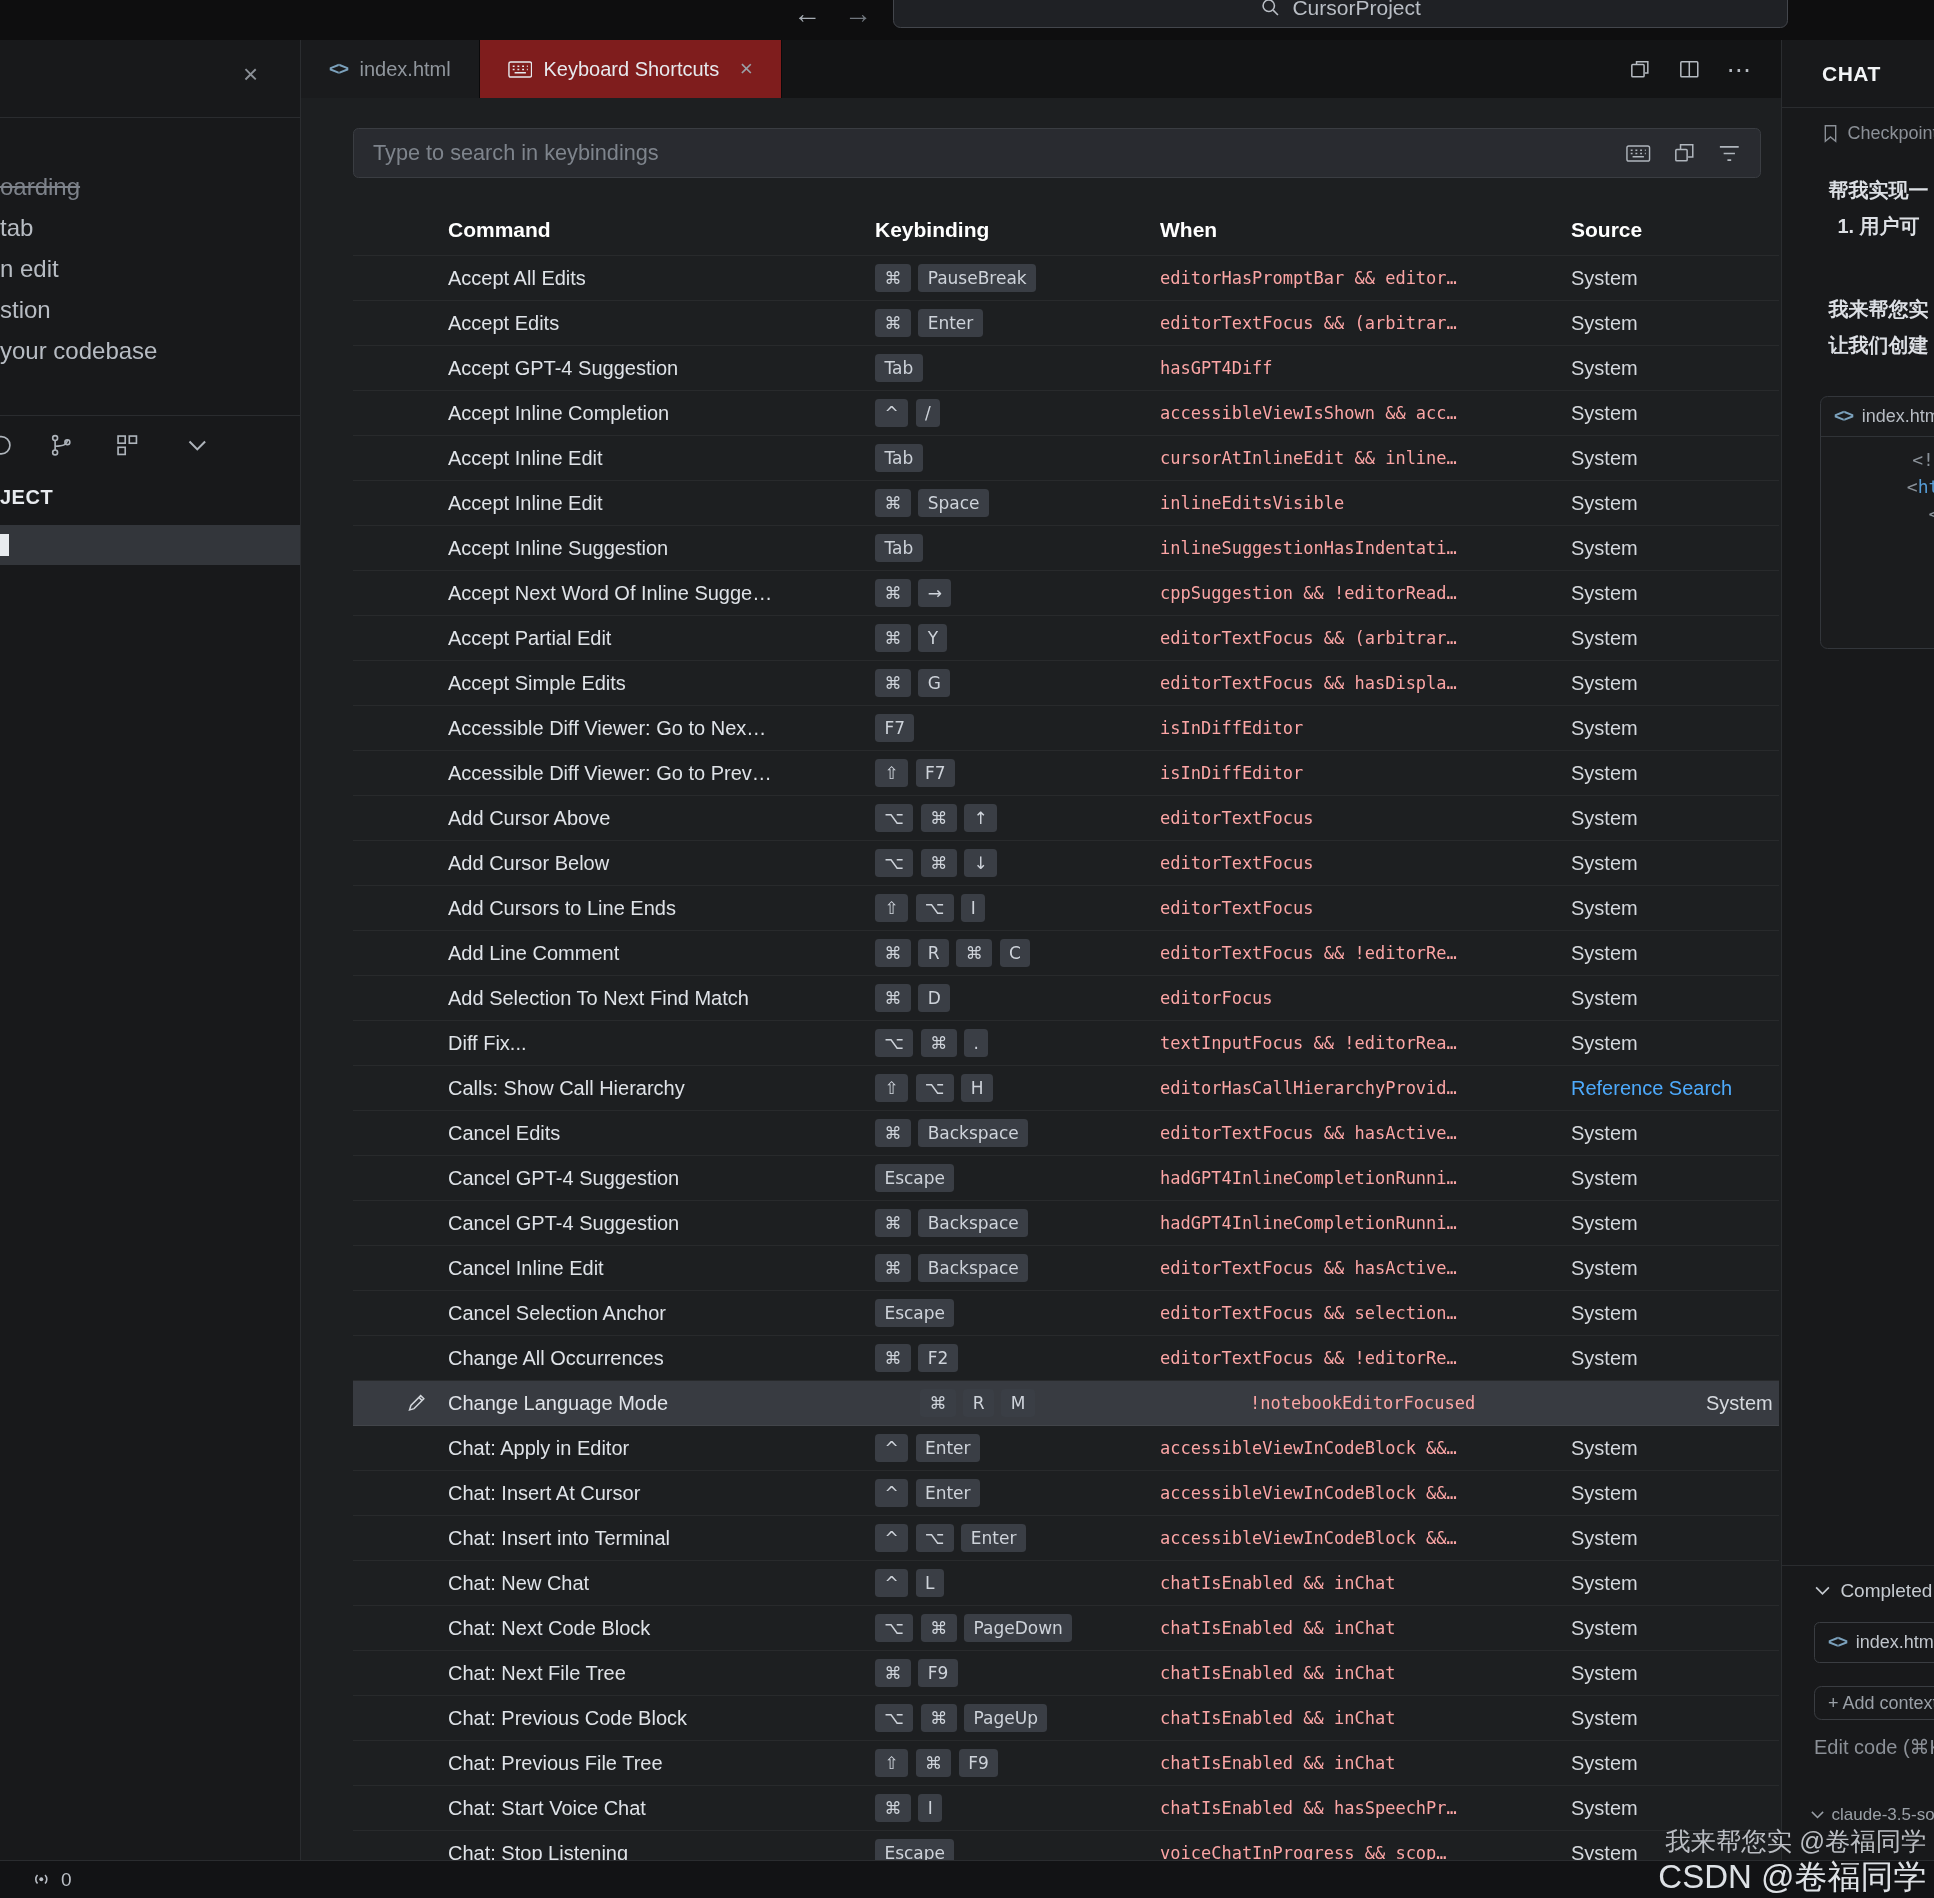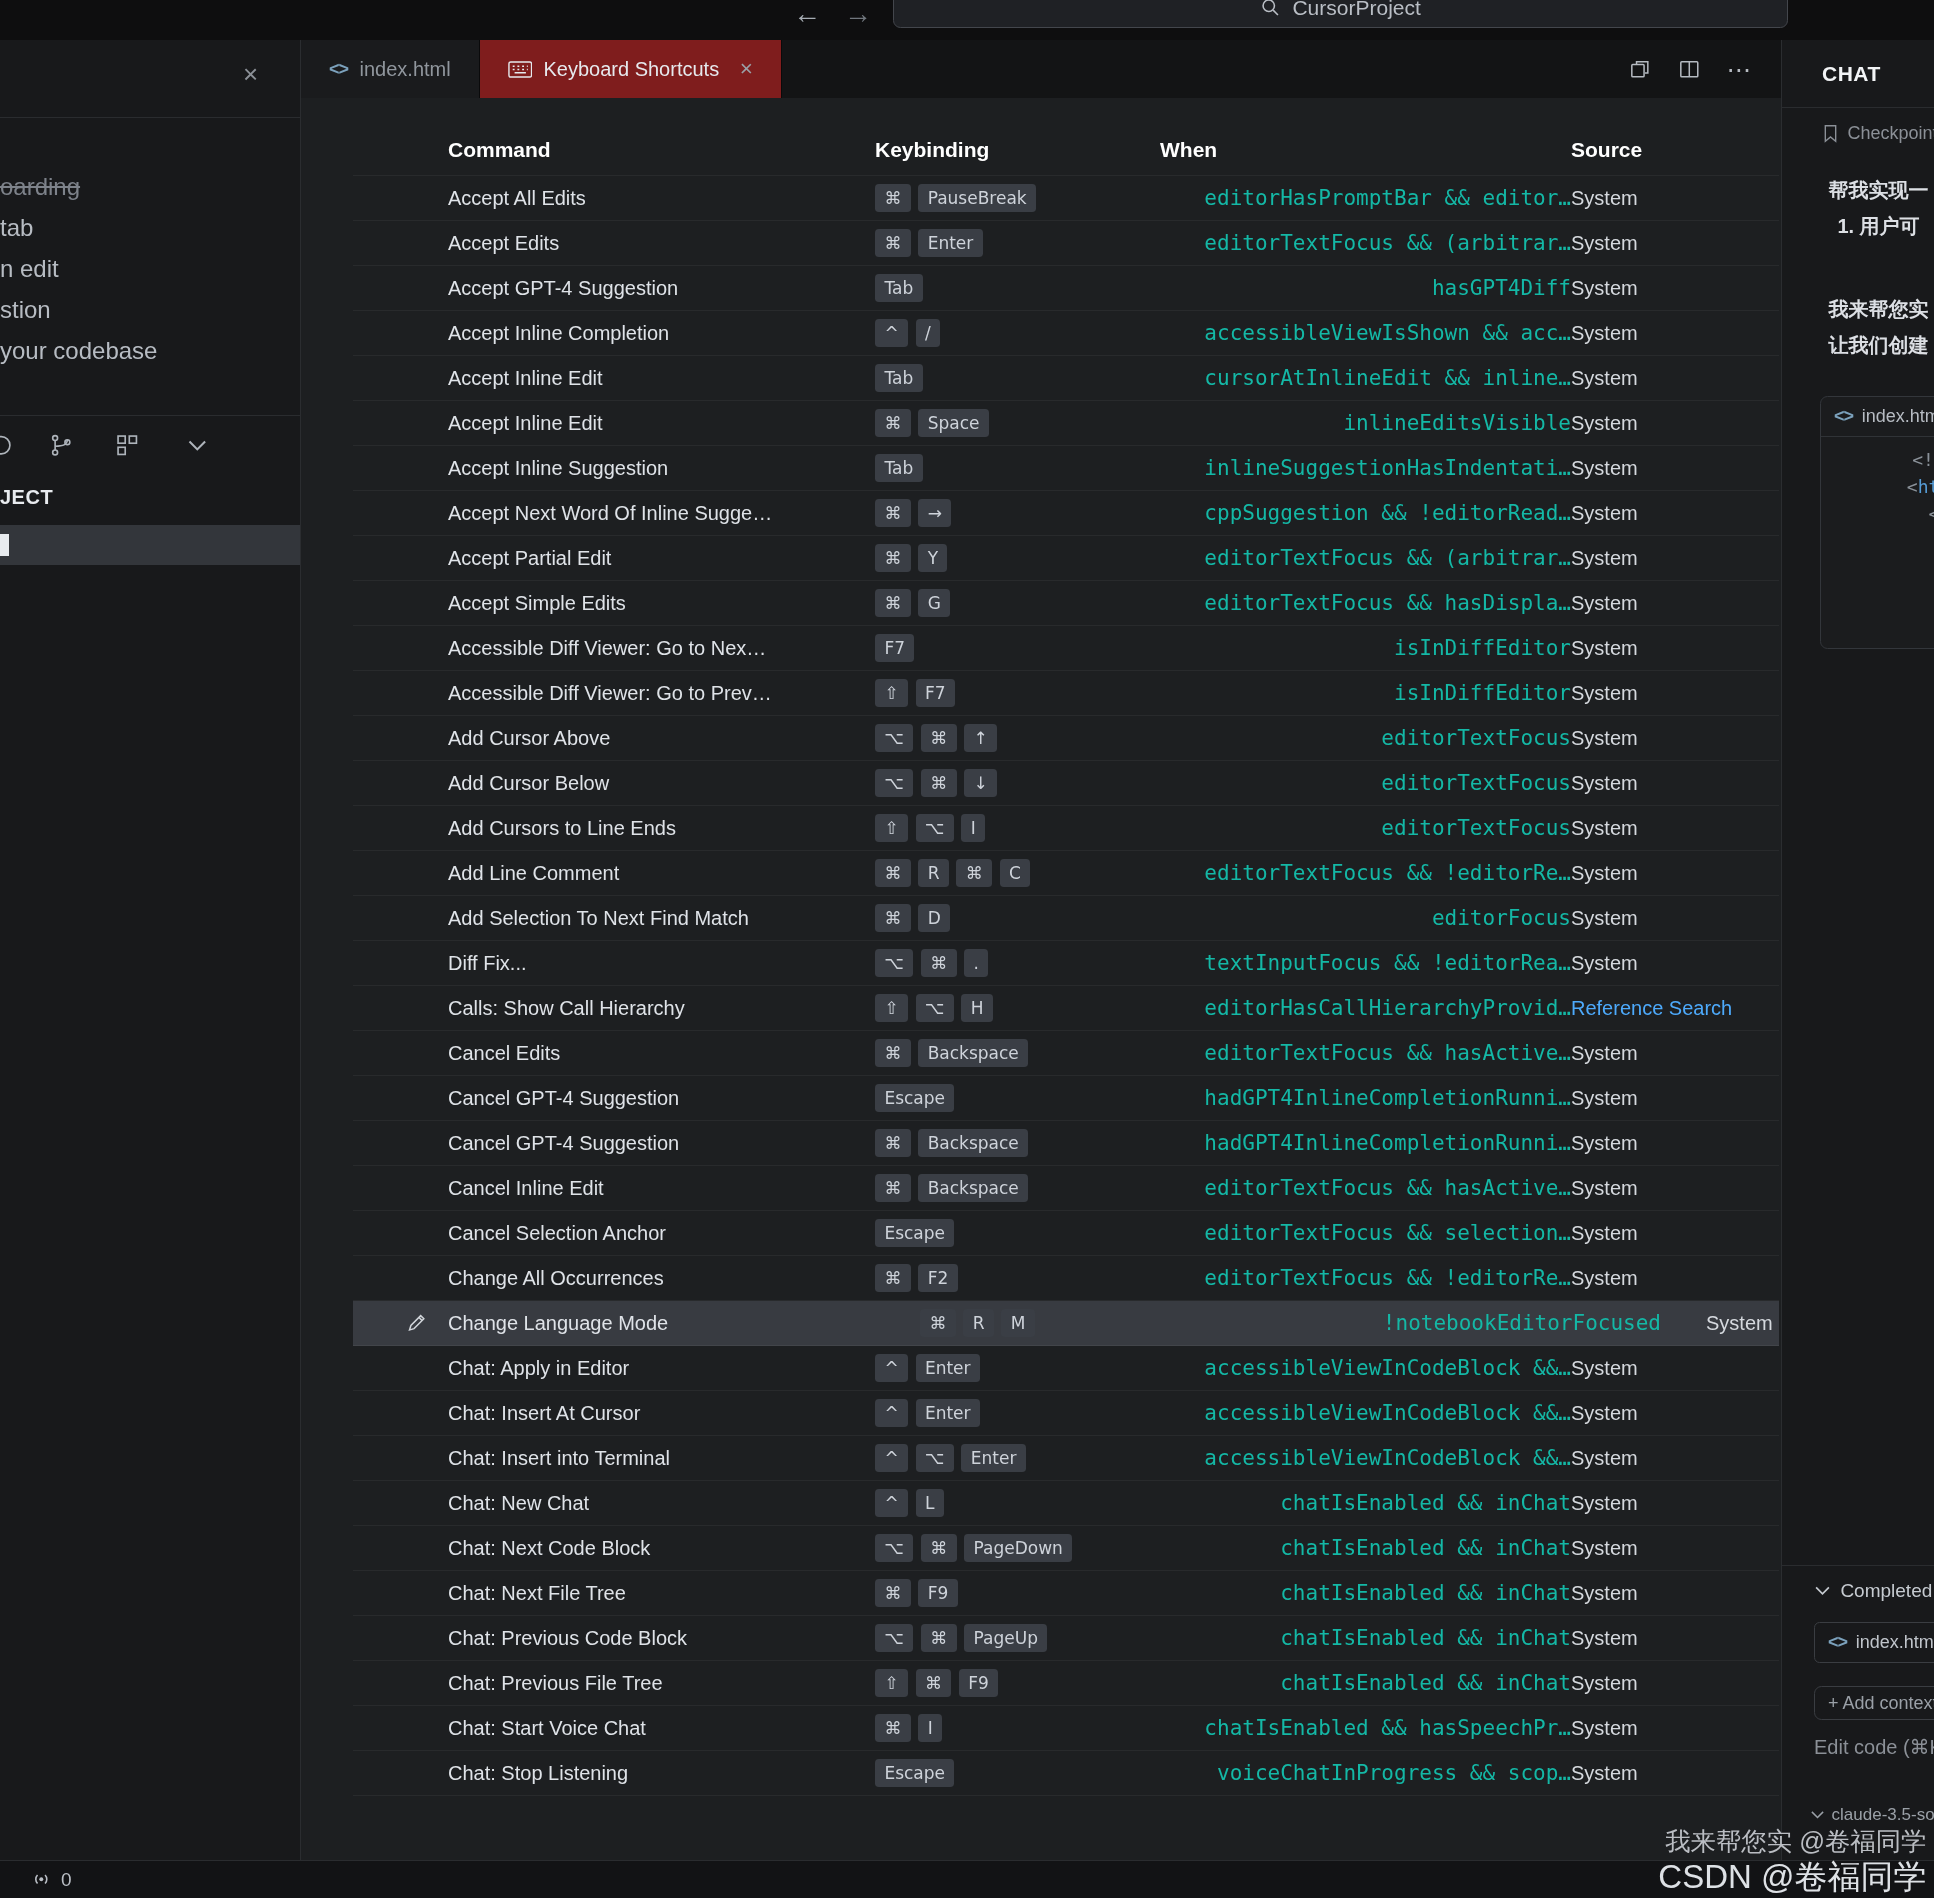--- a/index.html
+++ b/index.html
@@ -50,21 +50,21 @@
   .kb-search input::placeholder { color:#7e848c; }
   .kb-search .s-icon { color:#b0b6bd; flex:none; cursor:pointer; }
 
   .kb-table { margin:26px 1.9px 0 52px; position:relative; }
   .thead, .trow { display:grid; grid-template-columns:427px 285px 411px 1fr; padding-left:95px; align-items:center; border-bottom:0.9px solid rgba(255,255,255,0.05); }
   .thead { height:52px; font-size:21px; font-weight:bold; color:#ffffff; }
   .trow { height:45px; font-size:20px; position:relative; cursor:pointer; }
   .trow.selected { background:var(--row-highlight,#383b41);gap:45px; }
   .c-cmd { color:#dfe3e8; white-space:nowrap; overflow:hidden; }
   .c-keys { white-space:nowrap; overflow:hidden; }
-  .c-when { font-family:"DejaVu Sans Mono","Liberation Mono",monospace; font-size:21px; color:#14b8a6; white-space:nowrap; overflow:hidden;text-align:right; }
+  .c-when { font-family:"DejaVu Sans Mono","Liberation Mono",monospace; font-size:17px; color:#fca5a5; white-space:nowrap; overflow:hidden; }
   .c-src { color:#d5d9de; white-space:nowrap; overflow:hidden; }
   .c-src.link { color:var(--link-blue,#4daafc); }
   .kbd { display:inline-block; background:var(--key-bg,#3a3e45); color:#ced3da; border-radius:3.8px; padding:2.8px 9.4px; min-width:15px; text-align:center; font-size:17px; line-height:22.6px; margin-right:7.5px; font-family:"DejaVu Sans",sans-serif; }
   .pencil { position:absolute; left:53px; top:50%; transform:translateY(-50%); visibility:hidden; color:#d0d4d9; }
   .trow.selected .pencil { visibility:visible; }
 
   
   .chat-head { position:absolute; top:0; left:0; right:0; height:68px; border-bottom:0.9px solid #2a2c2f; display:flex; align-items:center; padding-left:40px; }
   .chat-tab { font-size:21px; font-weight:bold; color:#f2f4f6; letter-spacing:0.5px; cursor:pointer; }
   .chat-checkpoint { position:absolute; top:83px; left:40px; display:flex; align-items:center; gap:8.5px; color:#8b9097; font-size:18px; white-space:nowrap; cursor:pointer; }
@@ -184,20 +184,40 @@
             </svg>
           <svg width="22.6" height="22.6" viewBox="0 0 24 24" fill="none" stroke="currentColor" stroke-width="1.6">
               <rect x="3" y="4" width="18" height="16" rx="1"></rect>
               <path d="M12 4v16"></path>
             </svg>
           <span class="ellipsis">⋯</span>
         </div>
       </div>
 
       <div class="kb-panel">
+        <div class="kb-search">
+          <input type="text" placeholder="Type to search in keybindings" style="">
+          <span class="s-icon">
+              <svg width="24.5" height="19" viewBox="0 0 26 18" fill="none" stroke="currentColor" stroke-width="1.5">
+                <rect x="1" y="1" width="24" height="16" rx="2"></rect>
+                <path d="M5 5.5h2M10 5.5h2M15 5.5h2M20 5.5h1M5 9h2M10 9h2M15 9h2M20 9h1M7 12.5h12"></path>
+              </svg>
+            </span>
+          <span class="s-icon">
+              <svg width="22.6" height="22.6" viewBox="0 0 24 24" fill="none" stroke="currentColor" stroke-width="1.6">
+                <rect x="3" y="8" width="12" height="12" rx="1"></rect>
+                <path d="M8 8V3h13v13h-5"></path>
+              </svg>
+            </span>
+          <span class="s-icon">
+              <svg width="22.6" height="19" viewBox="0 0 24 20" fill="none" stroke="currentColor" stroke-width="1.8">
+                <path d="M2 3h20M6 10h12M10 17h4"></path>
+              </svg>
+            </span>
+        </div>
 
         <div class="kb-table">
           <div class="thead">
             <span>Command</span>
             <span>Keybinding</span>
             <span>When</span>
             <span>Source</span>
           </div>
           <div class="tbody">
               <div class="trow">

